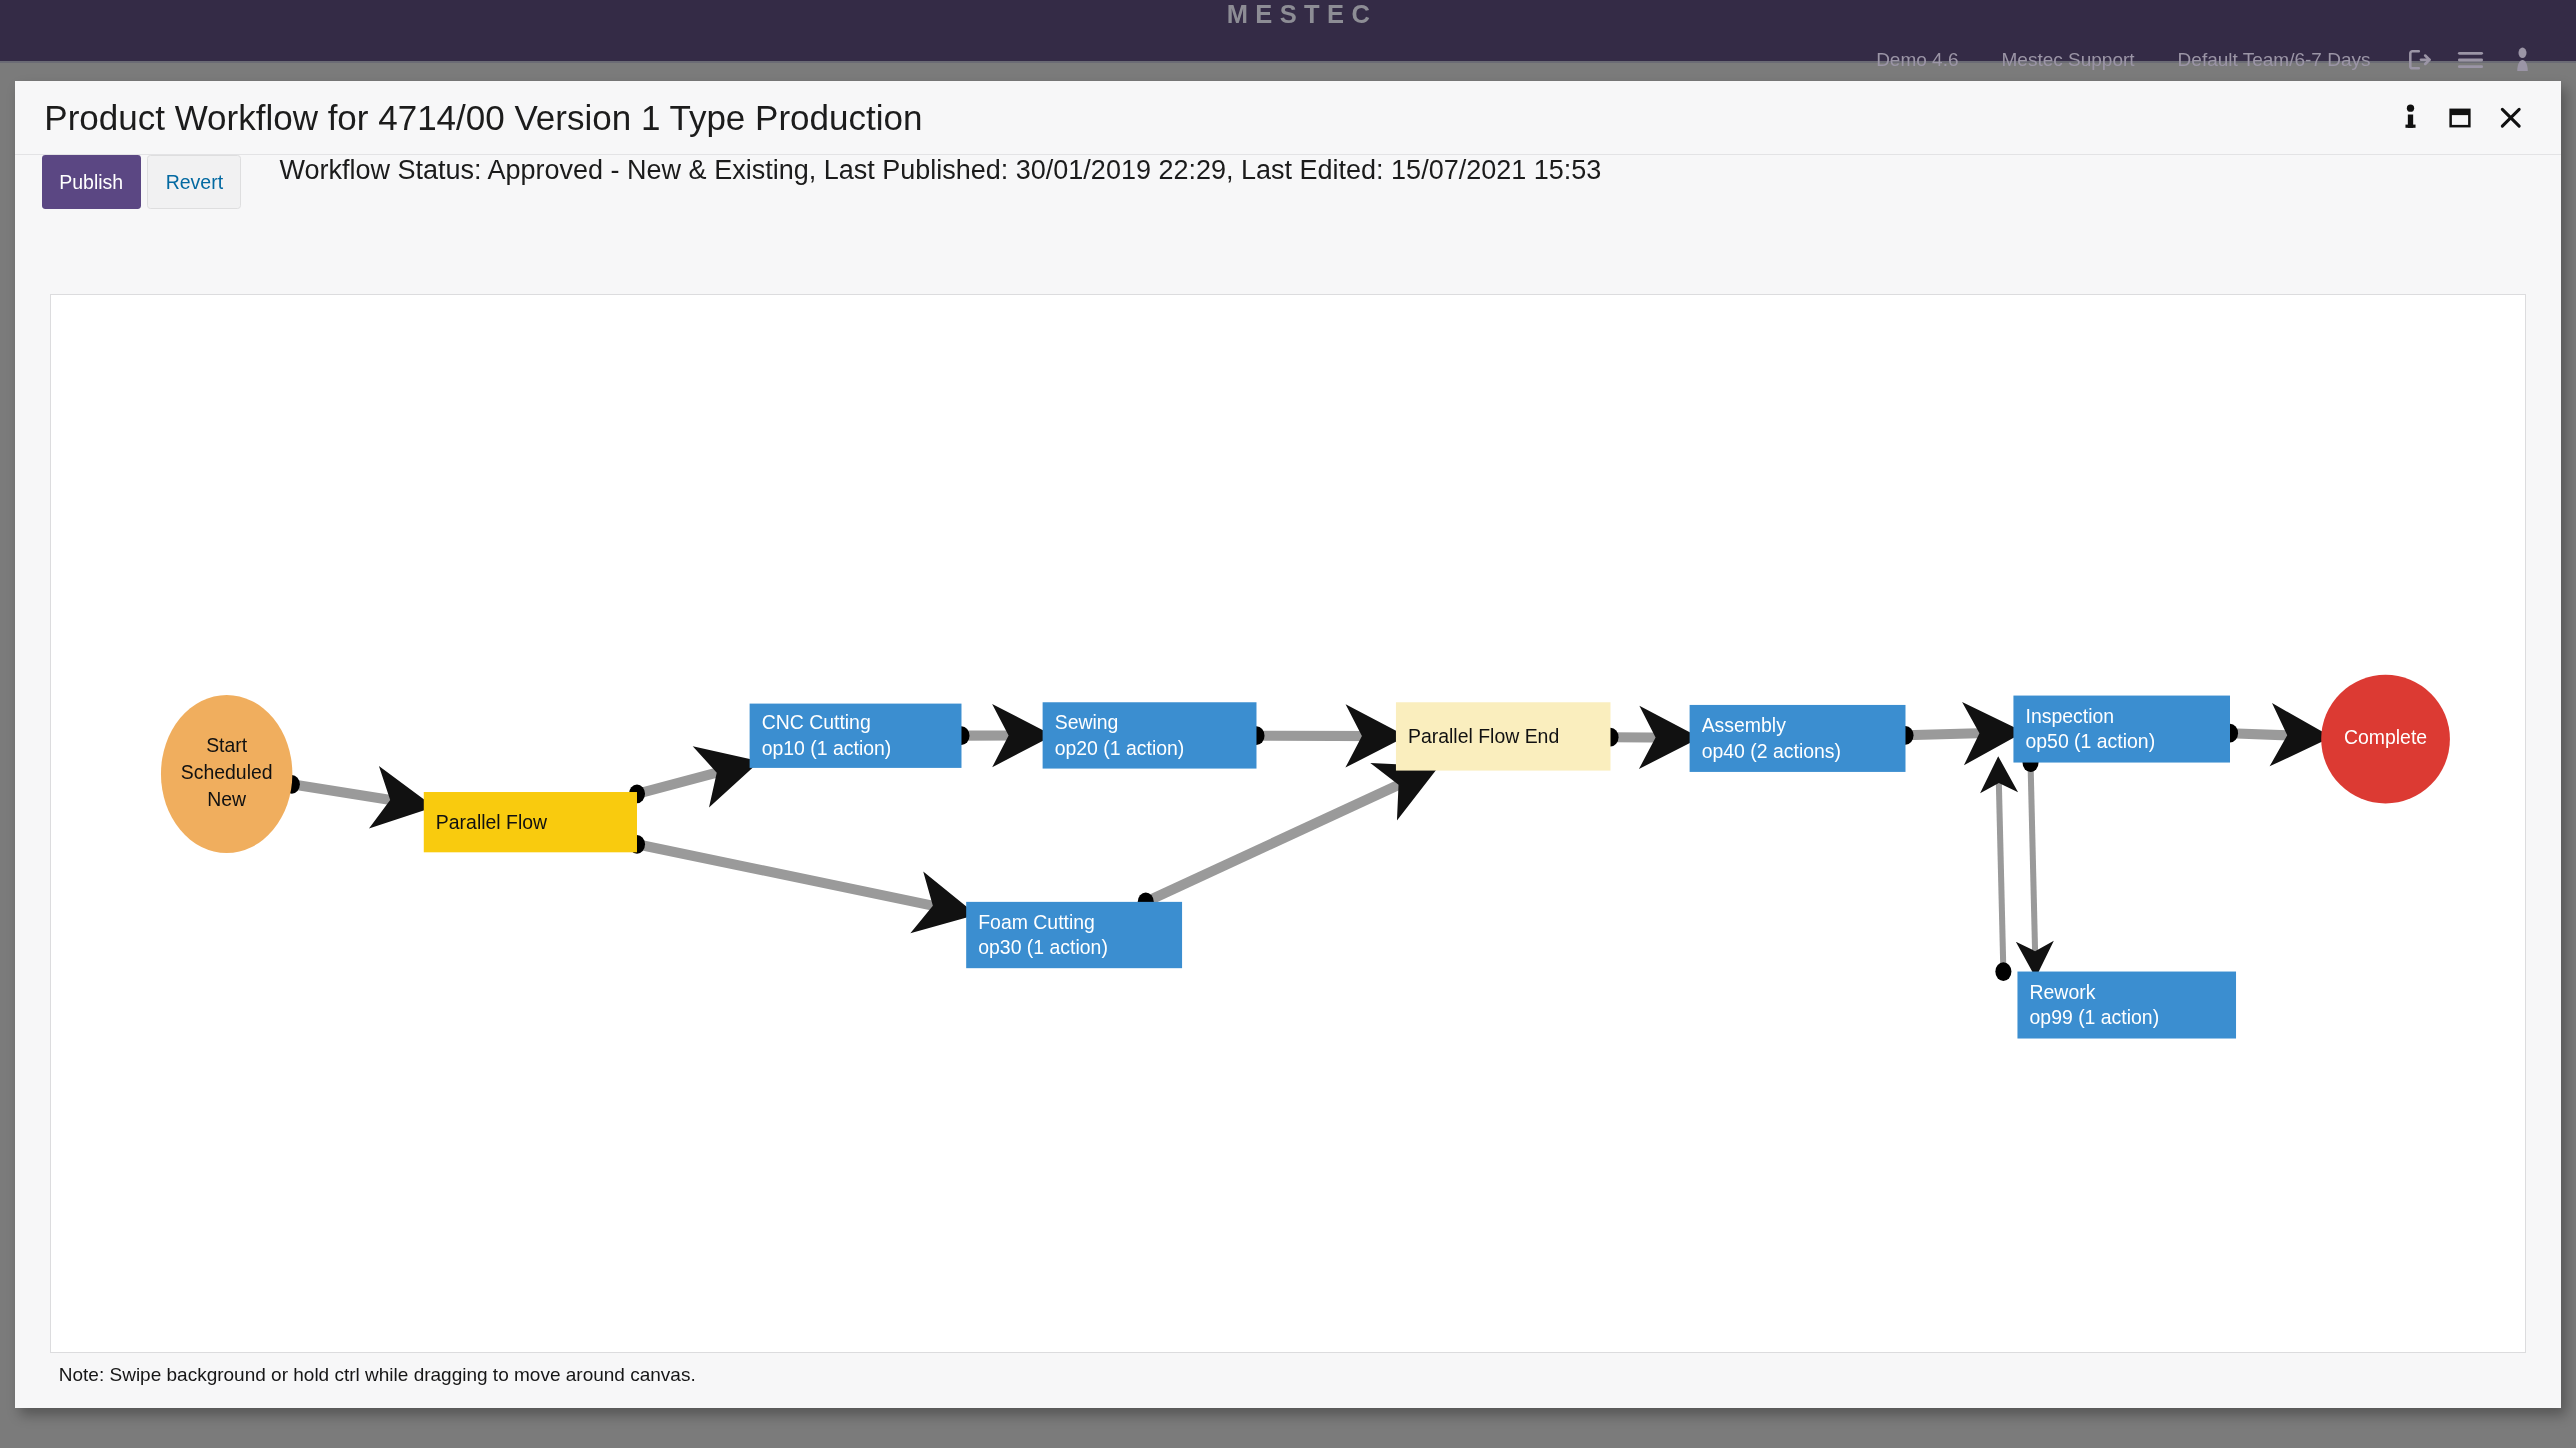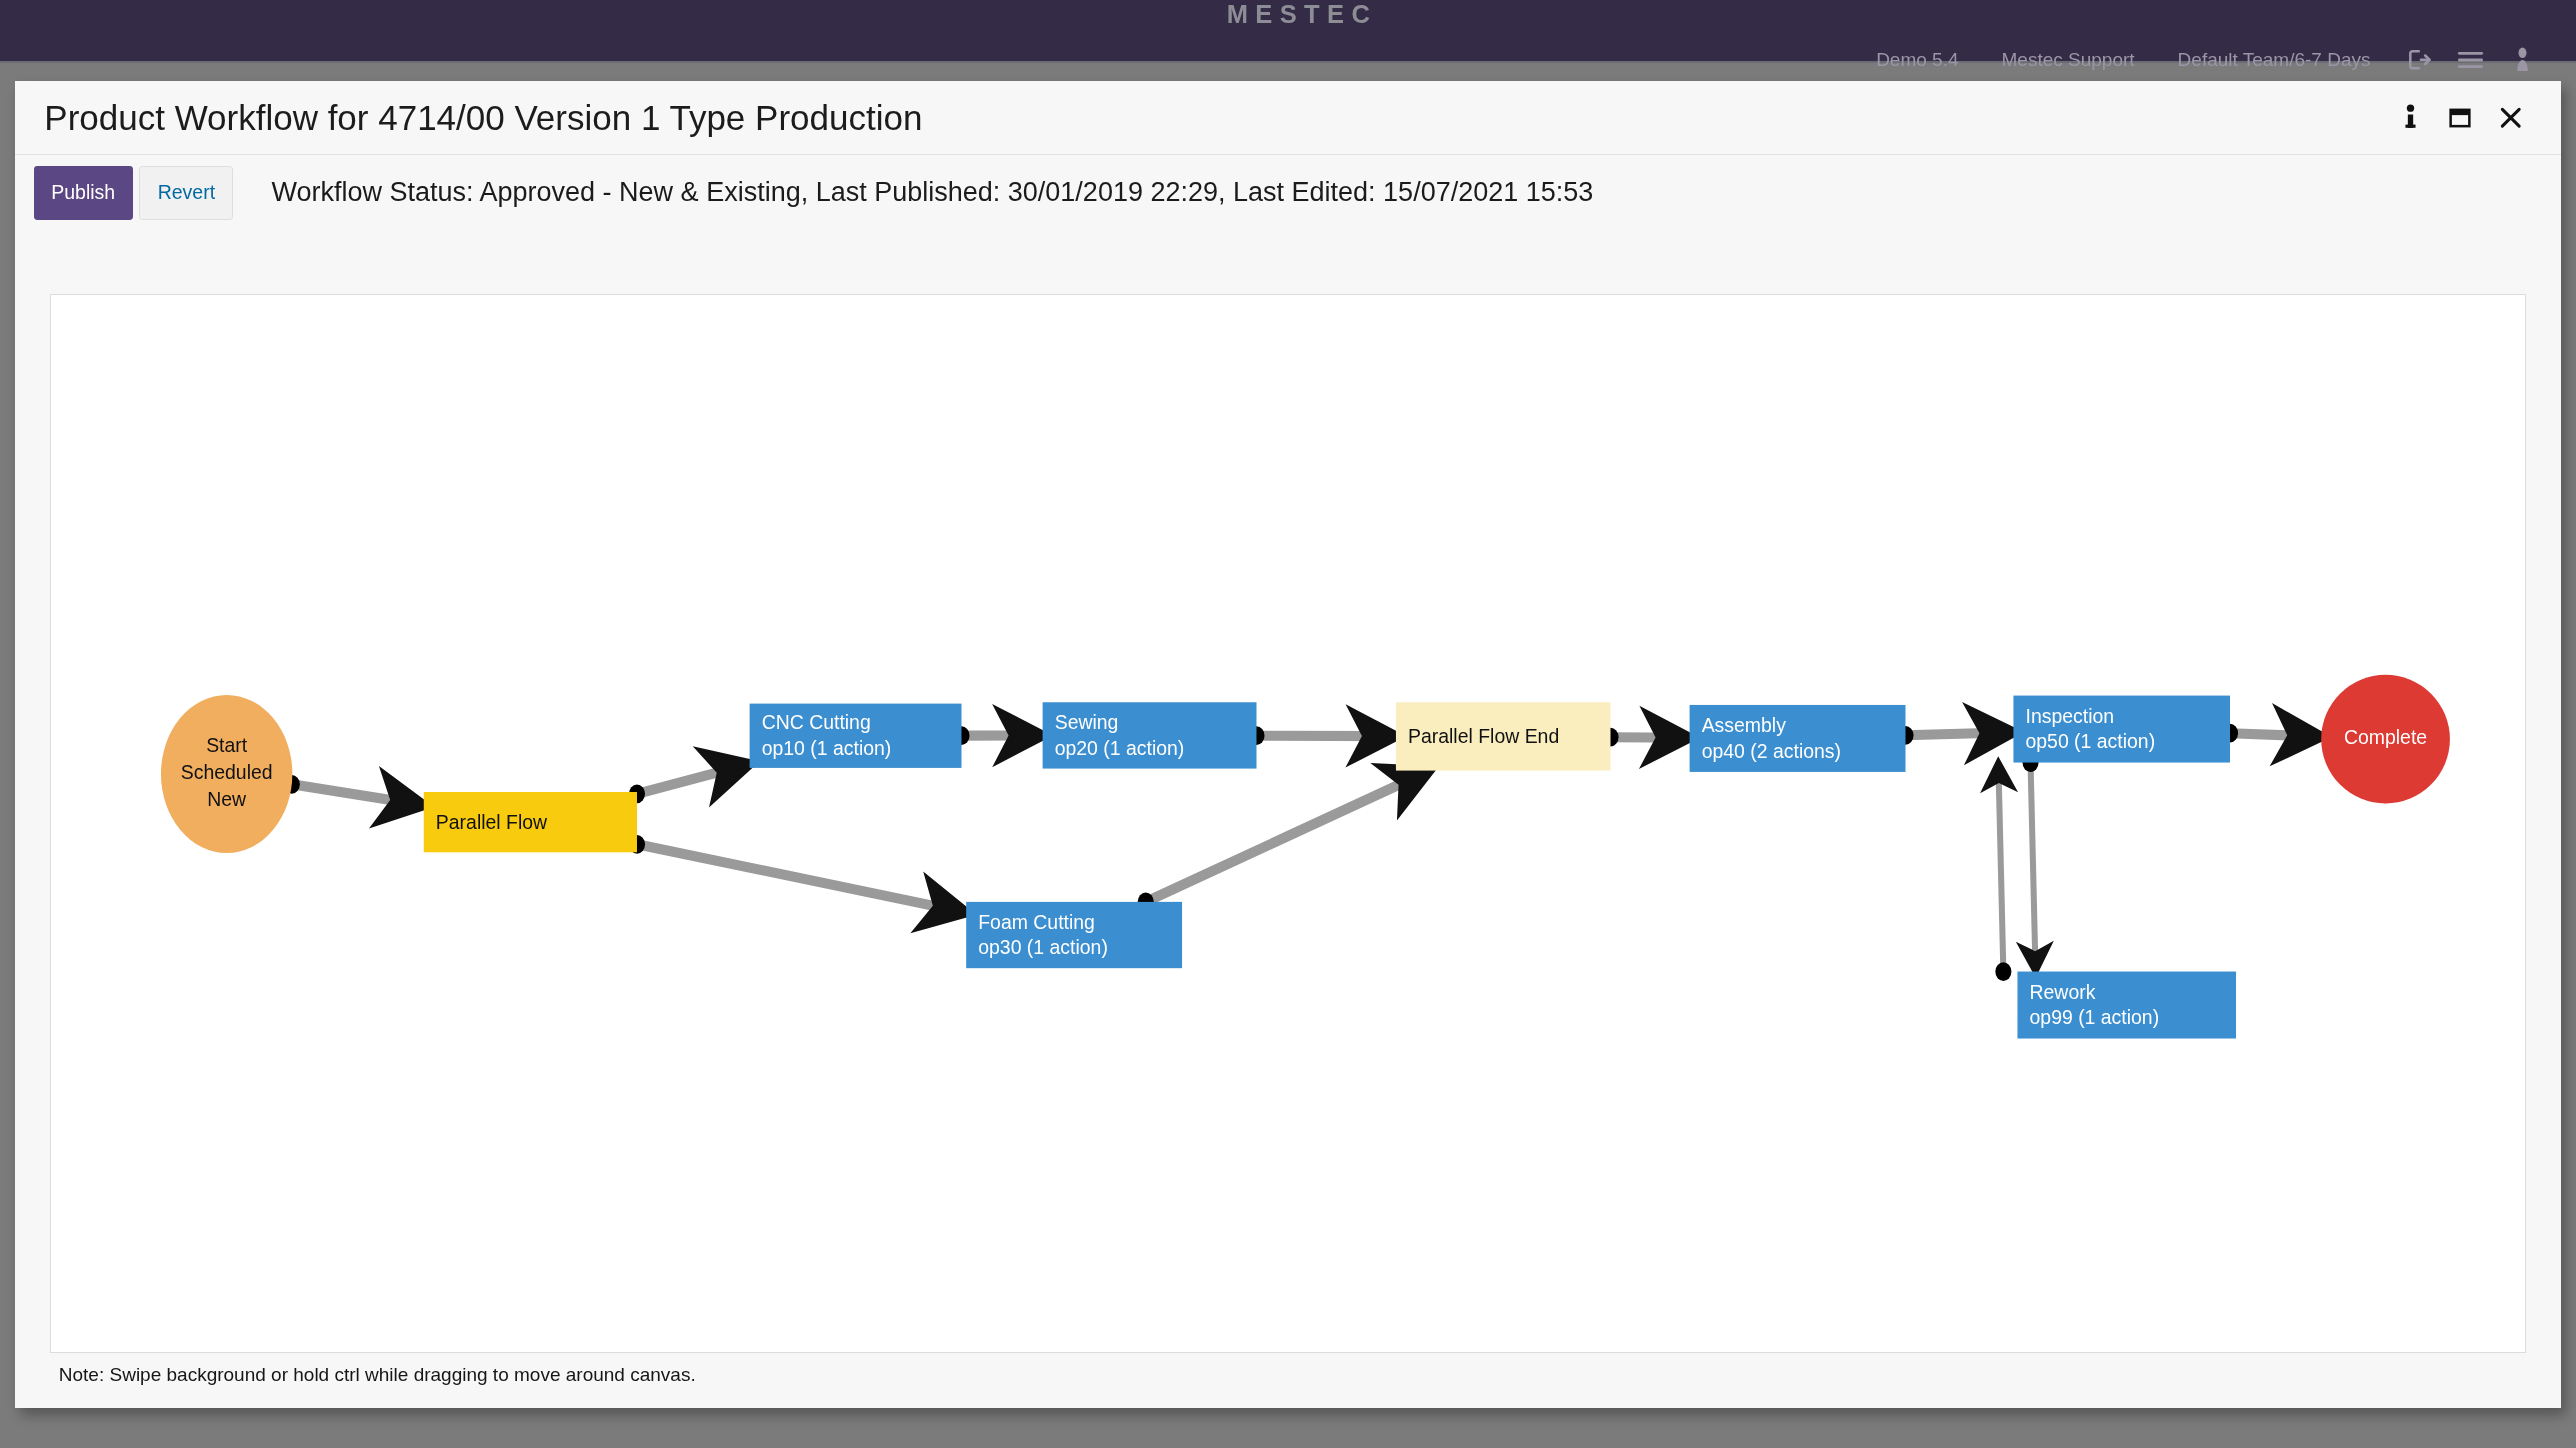--- a/index.html
+++ b/index.html
@@ -78,22 +78,22 @@
   .win-btn {
     width: 50px; height: 50px;
     display: flex; align-items: center; justify-content: center;
     color: #111;
   }
   .win-btn svg { display: block; }
 
   
   #toolbar {
     height: 75px;
-    display: flex; align-items: center;
-    padding-left: 19px;
+    display: flex; align-items: flex-start;
+    padding-left: 27px;
   }
   #publish-button {
     background: #5b4783;
     color: #ffffff;
     font-size: 19.5px;
     border: none;
     border-radius: 3.4px;
     padding: 0 17.4px;
     height: 54px;
     cursor: pointer;
@@ -144,21 +144,21 @@
     color: #161616;
     white-space: nowrap;
   }
 </style>
 </head>
 <body>
 
 <div id="app-bar">
   <div id="brand">MESTEC</div>
   <div id="nav-right">
-    <a class="nav-link">Demo 5.4</a>
+    <a class="nav-link">Demo 4.6</a>
     <a class="nav-link">Mestec Support</a>
     <a class="nav-link">Default Team/6-7 Days</a>
 
     <span class="nav-icon">
       <svg width="25.5" height="25.5" viewBox="0 0 24 24" fill="none" stroke="currentColor" stroke-width="2.4" stroke-linecap="round" stroke-linejoin="round">
         <path d="M13 4H7a2 2 0 0 0-2 2v12a2 2 0 0 0 2 2h6"></path>
         <path d="M15 12h8"></path>
           <path d="M19 8l4 4-4 4"></path>
       </svg>
     </span>

